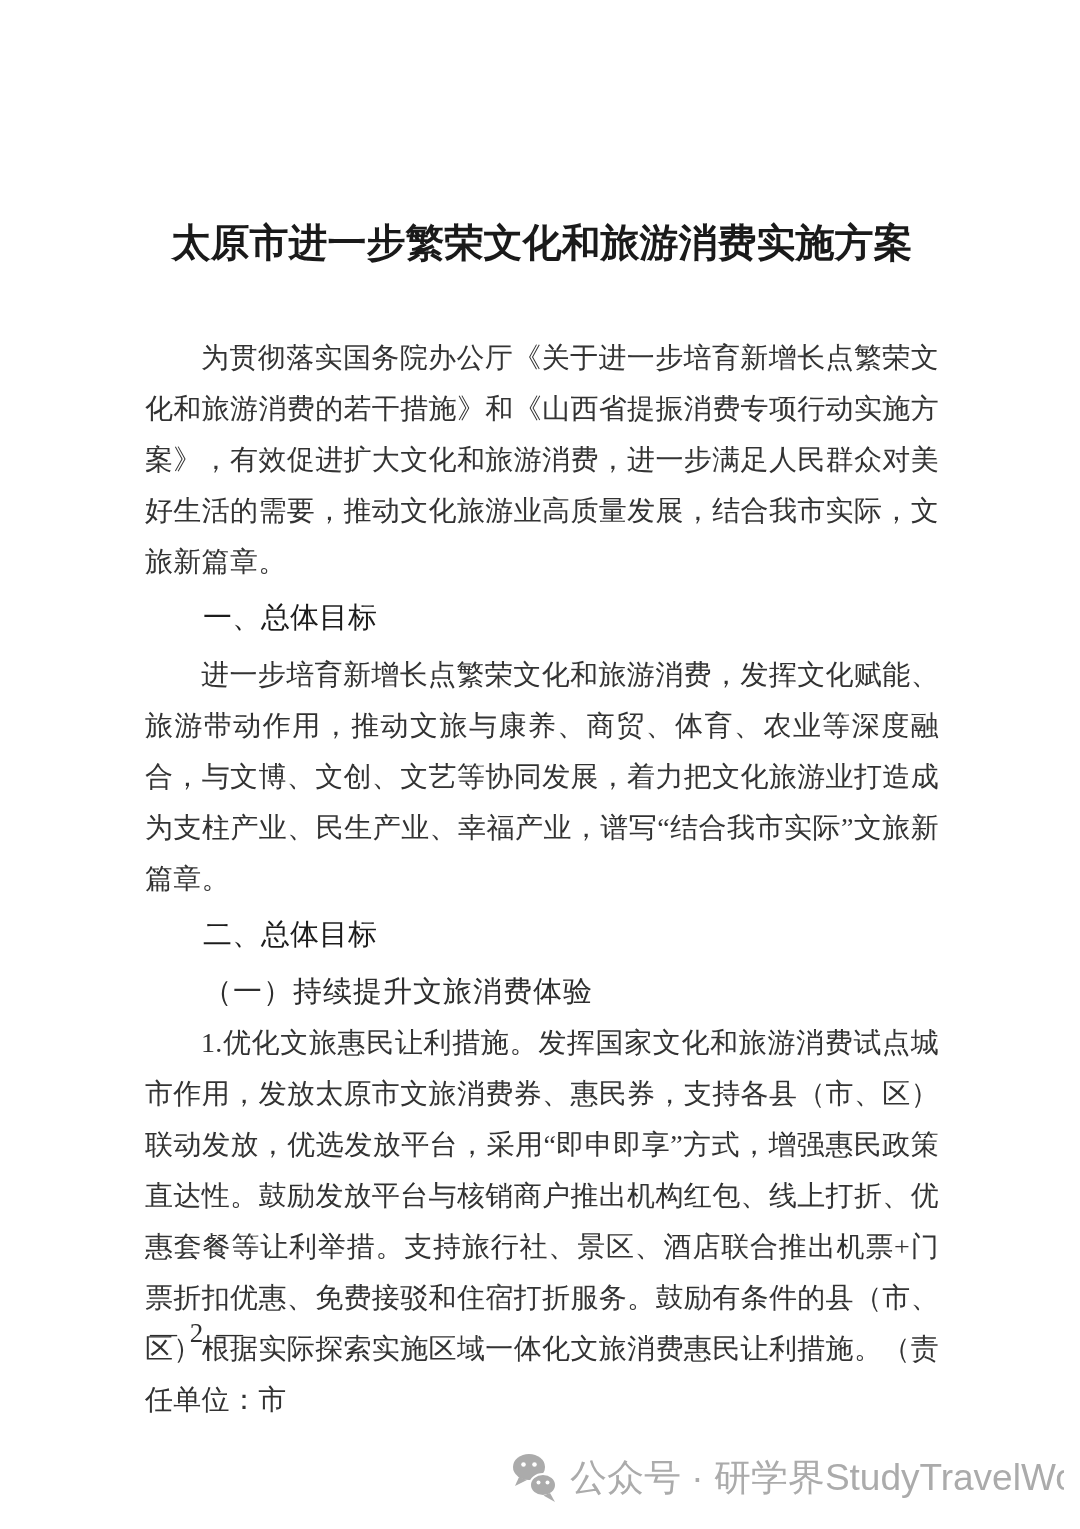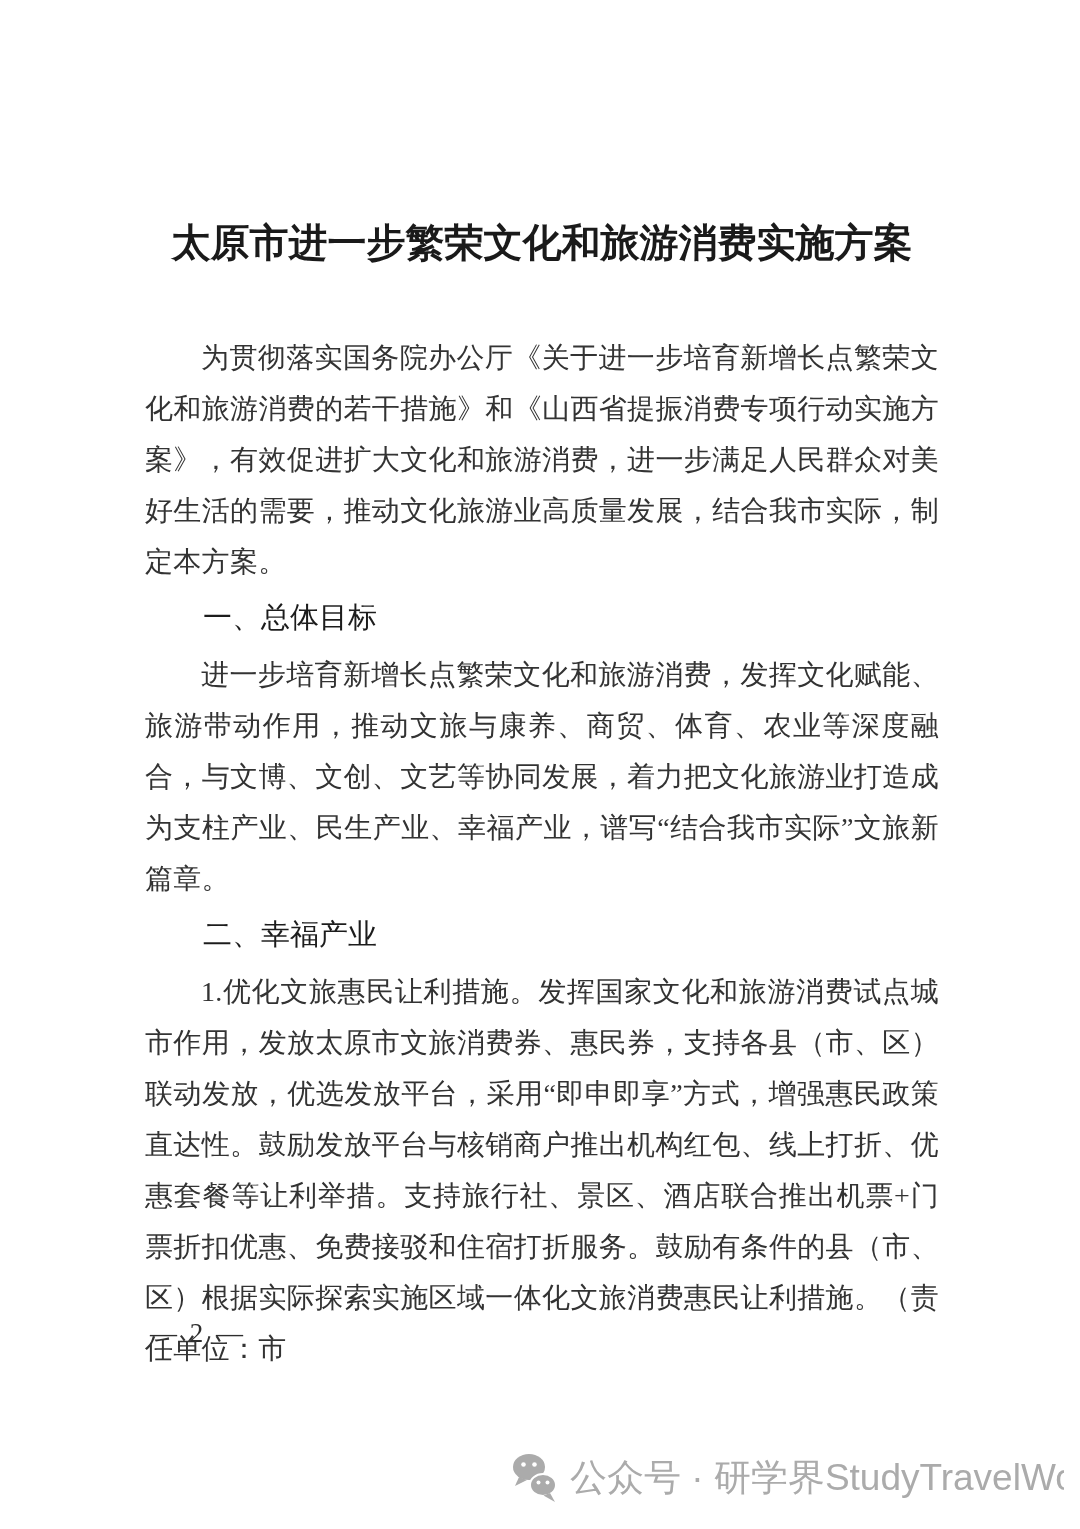--- a/index.html
+++ b/index.html
@@ -82,28 +82,29 @@
 </style>
 </head>
 <body>
 
 <div class="page">
 
   <div class="content">
 
     <h1 class="doc-title">太原市进一步繁荣文化和旅游消费实施方案</h1>
 
-    <p class="body-para">为贯彻落实国务院办公厅《关于进一步培育新增长点繁荣文化和旅游消费的若干措施》和《山西省提振消费专项行动实施方案》，有效促进扩大文化和旅游消费，进一步满足人民群众对美好生活的需要，推动文化旅游业高质量发展，结合我市实际，制定本方案。</p>
+    <p class="body-para">为贯彻落实国务院办公厅《关于进一步培育新增长点繁荣文化和旅游消费的若干措施》和《山西省提振消费专项行动实施方案》，有效促进扩大文化和旅游消费，进一步满足人民群众对美好生活的需要，推动文化旅游业高质量发展，结合我市实际，文旅新篇章。</p>
 
     <h2 class="heading-black">一、总体目标</h2>
 
     <p class="body-para">进一步培育新增长点繁荣文化和旅游消费，发挥文化赋能、旅游带动作用，推动文旅与康养、商贸、体育、农业等深度融合，与文博、文创、文艺等协同发展，着力把文化旅游业打造成为支柱产业、民生产业、幸福产业，谱写“结合我市实际”文旅新篇章。</p>
 
-    <h2 class="heading-black">二、幸福产业</h2>
+    <h2 class="heading-black">二、总体目标</h2>
 
+    <h3 class="heading-kai">（一）持续提升文旅消费体验</h3>
 
     <p class="body-para"><span>1.优化文旅惠民让利措施。发挥国家文化和旅游消费试点城市作用，发放太原市文旅消费券、惠民券，支持各县（市、区）联动发放，优选发放平台，采用“即申即享”方式，增强惠民政策直达性。鼓励发放平台与核销商户推出机构红包、线上打折、优惠套餐等让利举措。支持旅行社、景区、酒店联合推出机票+门票折扣优惠、免费接驳和住宿打折服务。鼓励有条件的县（市、区）根据实际探索实施区域一体化文旅消费惠民让利措施。</span><span>（责任单位：市</span></p>
 
   </div>
 
   <div class="page-number">— 2 —</div>
 
   <div class="footer-watermark">
     <svg class="wechat-icon-svg" width="50" height="52" viewBox="0 0 50 52" aria-hidden="true">
       <g fill="#ababab">

